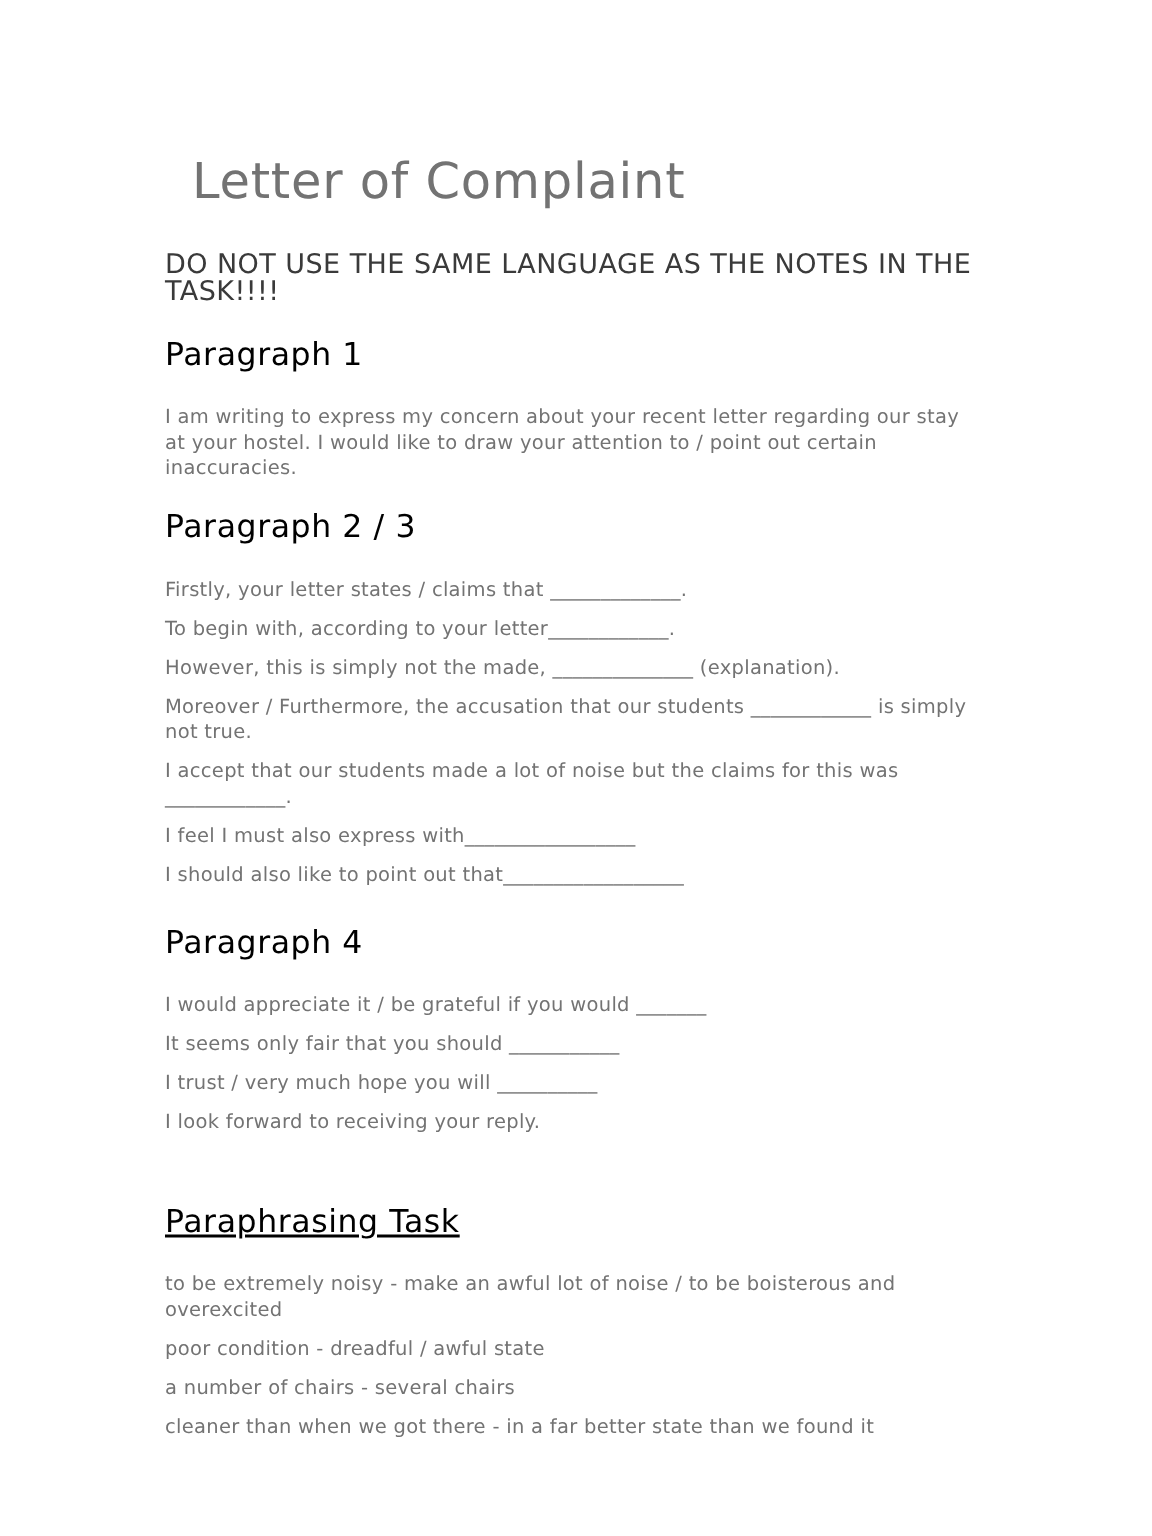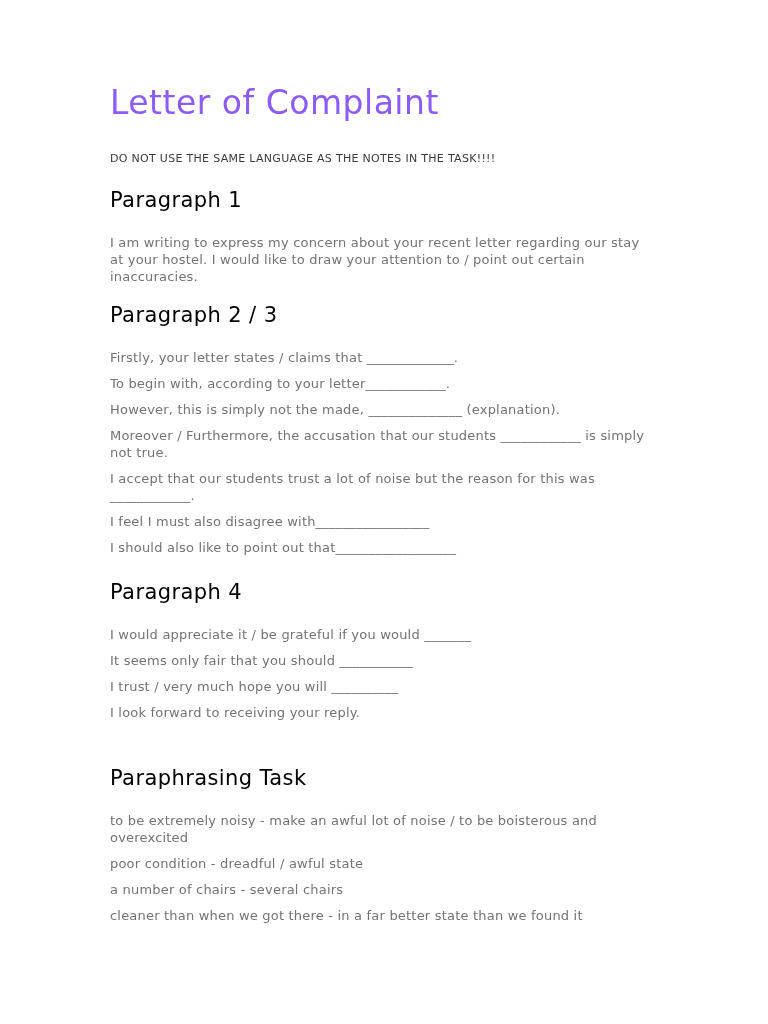--- a/index.html
+++ b/index.html
@@ -14,47 +14,47 @@
     font-family: "DejaVu Sans", "Liberation Sans", sans-serif;
   }
   .page {
     box-sizing: border-box;
     width: 768px;
     height: 1024px;
     background: #ffffff;
     padding: 82px 108px 0 110px;
   }
   .doc-title {
-    margin: 0;
+    margin: 18px;
     font-size: 33px;
     line-height: 42px;
     font-weight: 500;
-    color: #8b5cf6;
+    color: #737373;
     letter-spacing: 0.5px;
     white-space: nowrap;
   }
   .warning {
     margin: 26px 0 0 0;
-    font-size: 11px;
+    font-size: 18px;
     line-height: 18px;
     color: #3a3a3a;
     letter-spacing: 0.3px;
   }
   .section-heading {
     margin: 0;
     font-size: 21px;
     line-height: 24px;
     font-weight: 500;
     color: #000000;
     letter-spacing: 0.4px;
   }
   .mt-h1 { margin-top: 20px; }
   .mt-h2 { margin-top: 18px; }
   .mt-h3 { margin-top: 24px; }
-  .mt-h4 { margin-top: 45px; }
+  .mt-h4 { margin-top: 45px; text-decoration: underline; }
   .section-body {
     margin-top: 22px;
     max-width: 546px;
   }
   .body-p {
     margin: 0 0 9px 0;
     font-size: 13px;
     line-height: 17px;
     color: #737373;
     letter-spacing: 0.2px;
@@ -77,22 +77,22 @@
     </div>
   </div>
 
   <div>
     <h2 class="section-heading mt-h2">Paragraph 2 / 3</h2>
     <div class="section-body">
       <p class="body-p">Firstly, your letter states / claims that _____________.</p>
       <p class="body-p">To begin with, according to your letter____________.</p>
       <p class="body-p">However, this is simply not the made, ______________ (explanation).</p>
       <p class="body-p">Moreover / Furthermore, the accusation that our students ____________ is simply not true.</p>
-      <p class="body-p">I accept that our students trust a lot of noise but the reason for this was ____________.</p>
-      <p class="body-p">I feel I must also disagree with_________________</p>
+      <p class="body-p">I accept that our students made a lot of noise but the claims for this was ____________.</p>
+      <p class="body-p">I feel I must also express with_________________</p>
       <p class="body-p">I should also like to point out that__________________</p>
     </div>
   </div>
 
   <div>
     <h2 class="section-heading mt-h3">Paragraph 4</h2>
     <div class="section-body">
       <p class="body-p">I would appreciate it / be grateful if you would _______</p>
       <p class="body-p">It seems only fair that you should ___________</p>
       <p class="body-p">I trust / very much hope you will __________</p>

